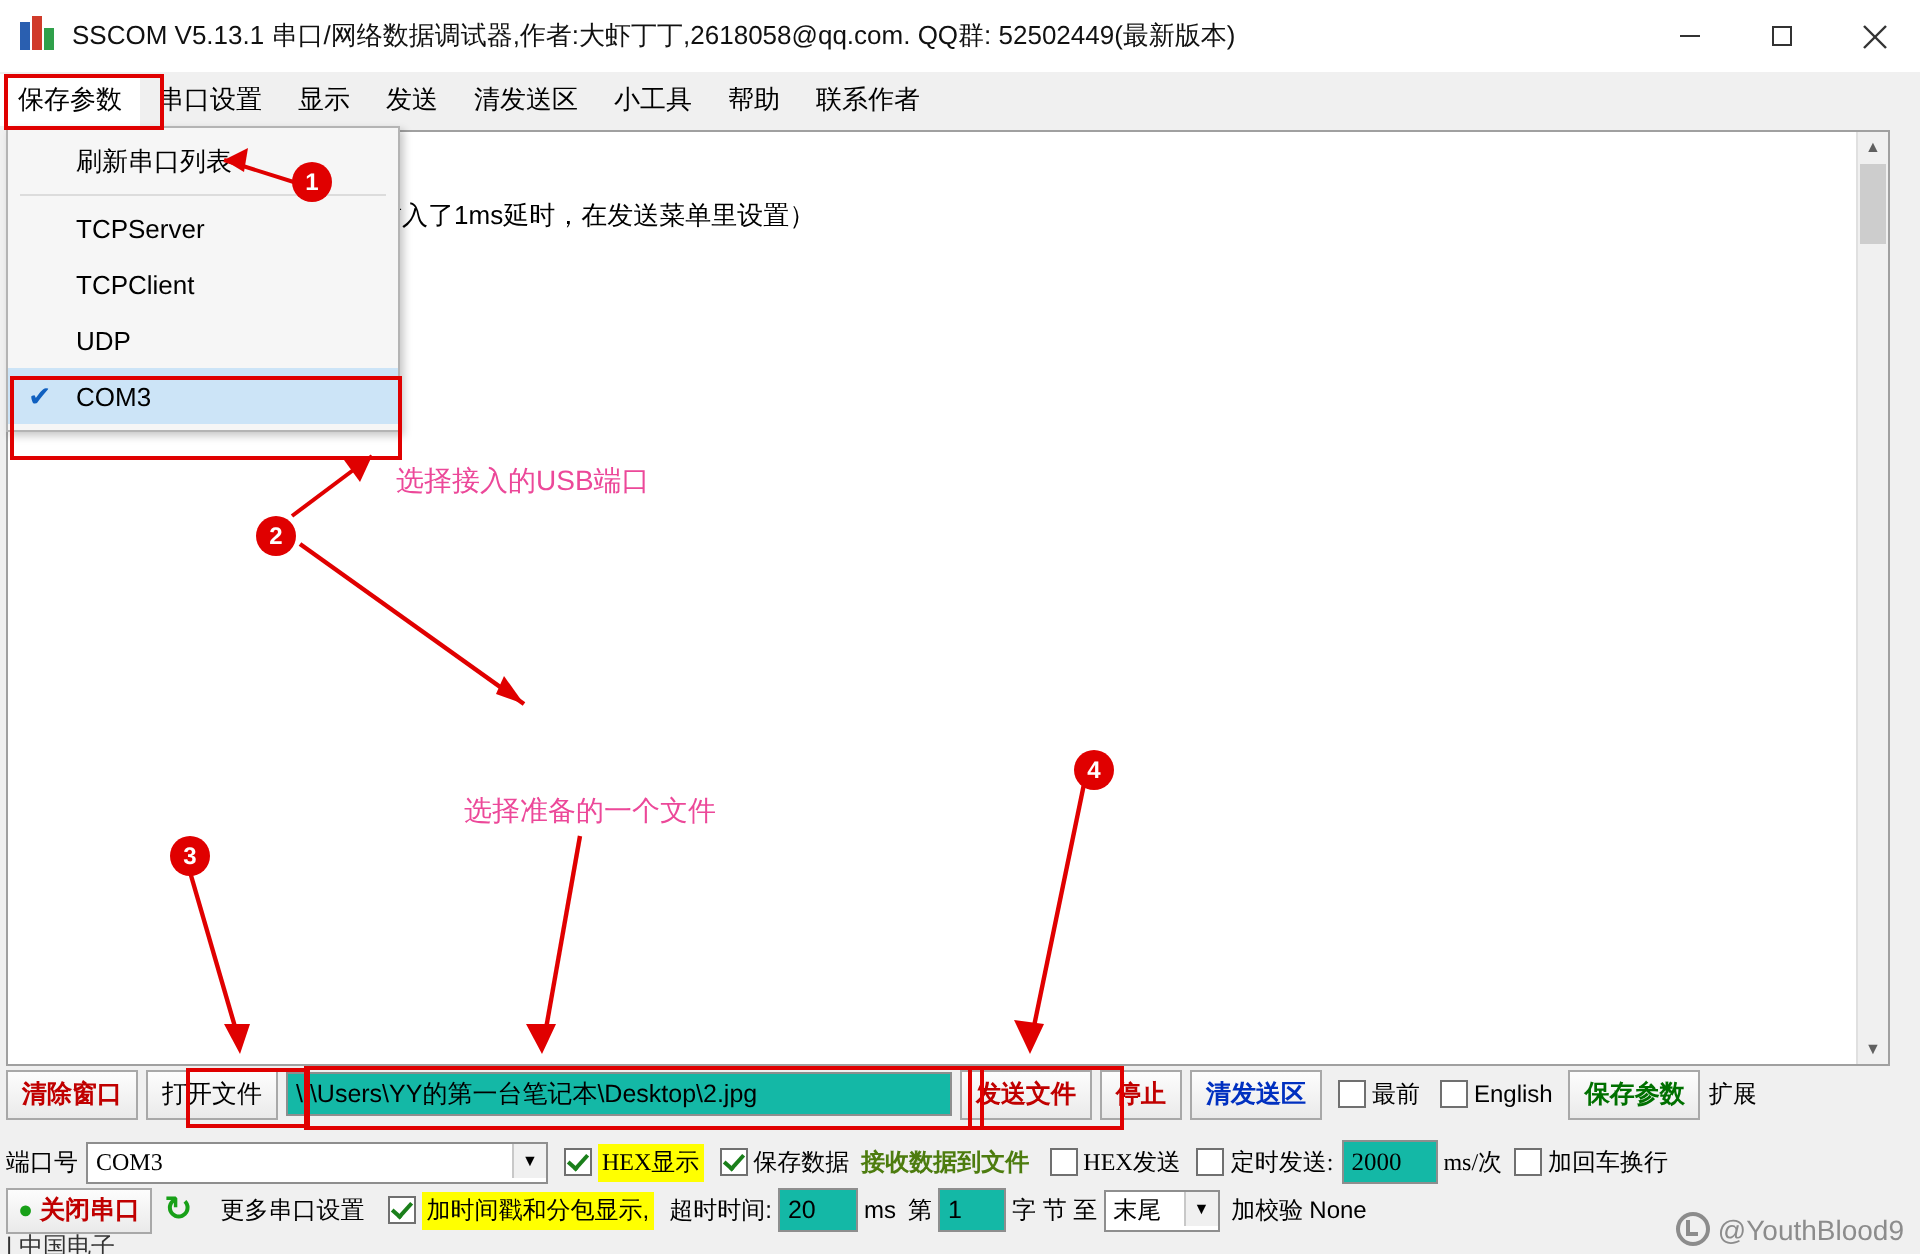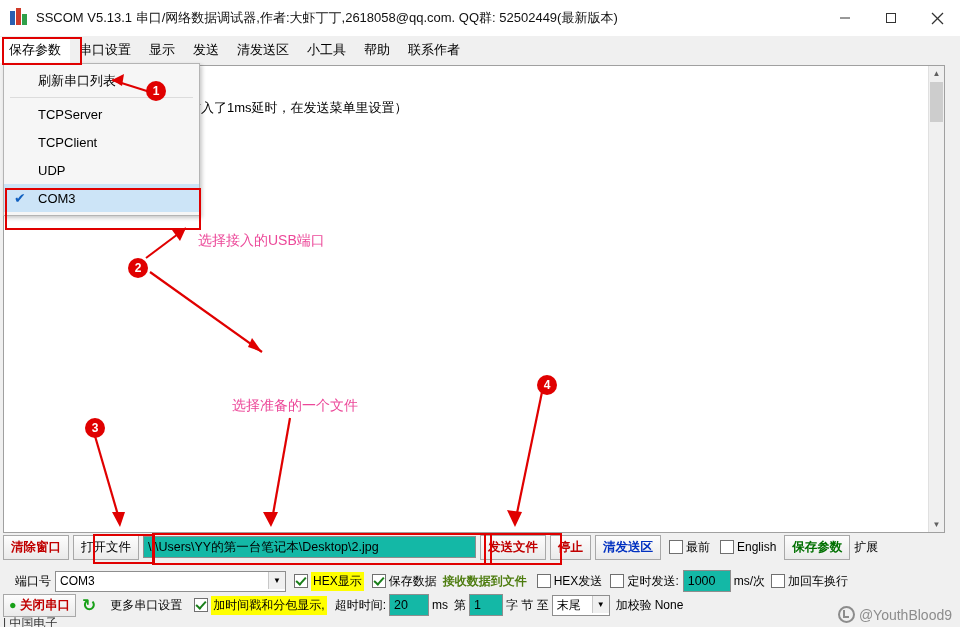--- a/index.html
+++ b/index.html
@@ -74,21 +74,21 @@
     position:absolute;left:0;width:15px;height:15px;
     display:flex;align-items:center;justify-content:center;font-size:8px;color:#606060;
   }
   .sb-arrow.up{top:0;}
   .sb-arrow.down{bottom:0;}
   .sb-thumb{position:absolute;left:1px;top:16px;width:13px;height:40px;background:#cdcdcd;}
 
   
   .row{position:absolute;left:0;display:flex;align-items:center;font-size:12px;}
   .row1{top:534px;height:26px;left:3px;}
-  .row2{top:570px;height:22px;left:15px;}
+  .row2{top:570px;height:22px;left:3px;font-family:Liberation Serif, serif;}
   .row3{top:594px;height:22px;left:3px;}
   .row4{top:616px;height:14px;left:3px;}
 
   .btn{
     border:1px solid #a8a8a8;background:linear-gradient(#fdfdfd,#eaeaea);
     padding:3px 7px;white-space:nowrap;font-size:12.5px;color:#000;
   }
   .btn.red{color:#c00000;font-weight:bold;}
   .btn.blue{color:#0030c0;font-weight:bold;}
   .btn.green{color:#007000;font-weight:bold;}
@@ -264,21 +264,21 @@
     <div style="width:10px"></div>
     <label class="cb">
       <span class="cbox"></span>
       <span class="lbl">HEX发送</span>
     </label>
     <div style="width:4px"></div>
     <label class="cb">
       <span class="cbox"></span>
       <span class="lbl">定时发送:</span>
     </label>
-    <div class="txtinput" style="width:38px;">1000</div>
+    <div class="txtinput" style="width:38px;">2000</div>
     <div style="width:3px"></div>
     <div class="lbl">ms/次</div>
     <div style="width:6px"></div>
     <label class="cb">
       <span class="cbox"></span>
       <span class="lbl">加回车换行</span>
     </label>
   </div>
 
   <div class="row row3">

